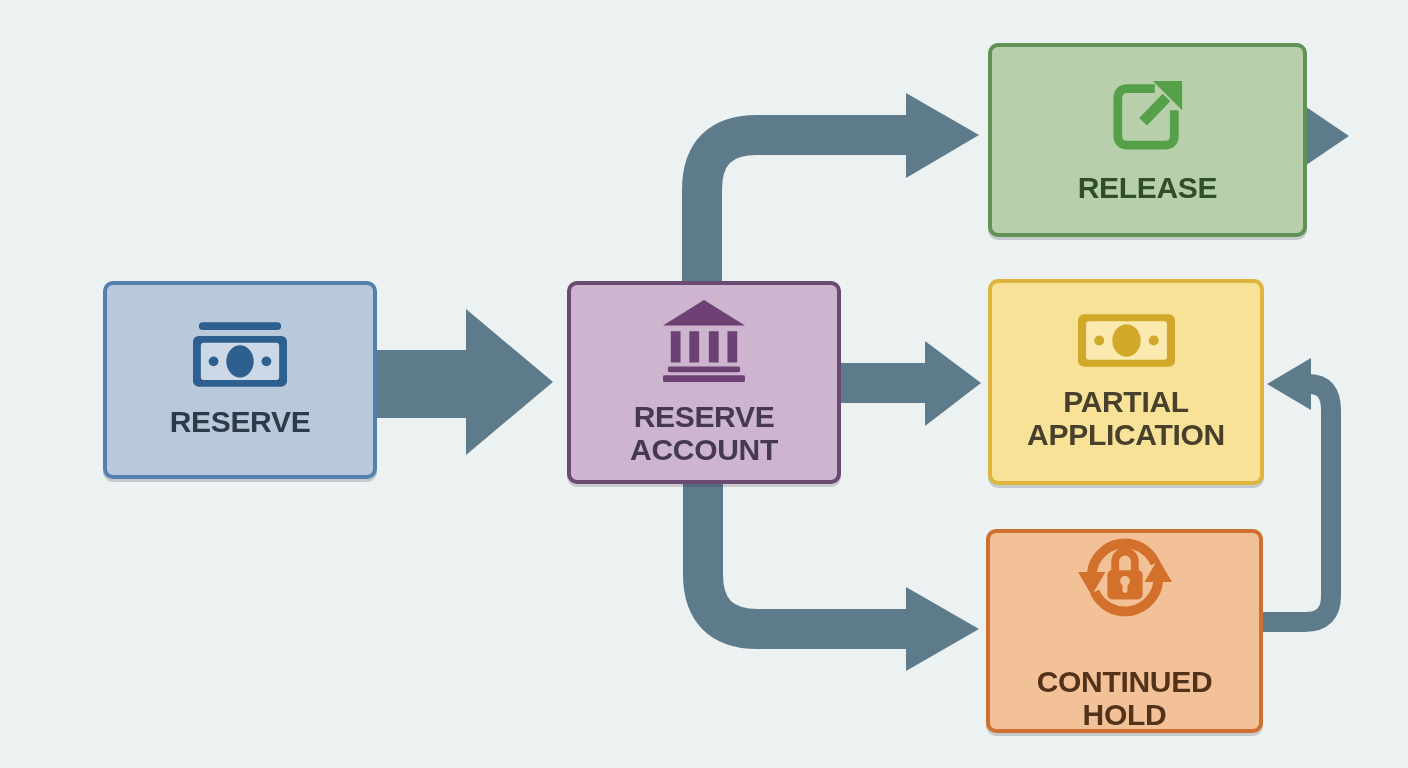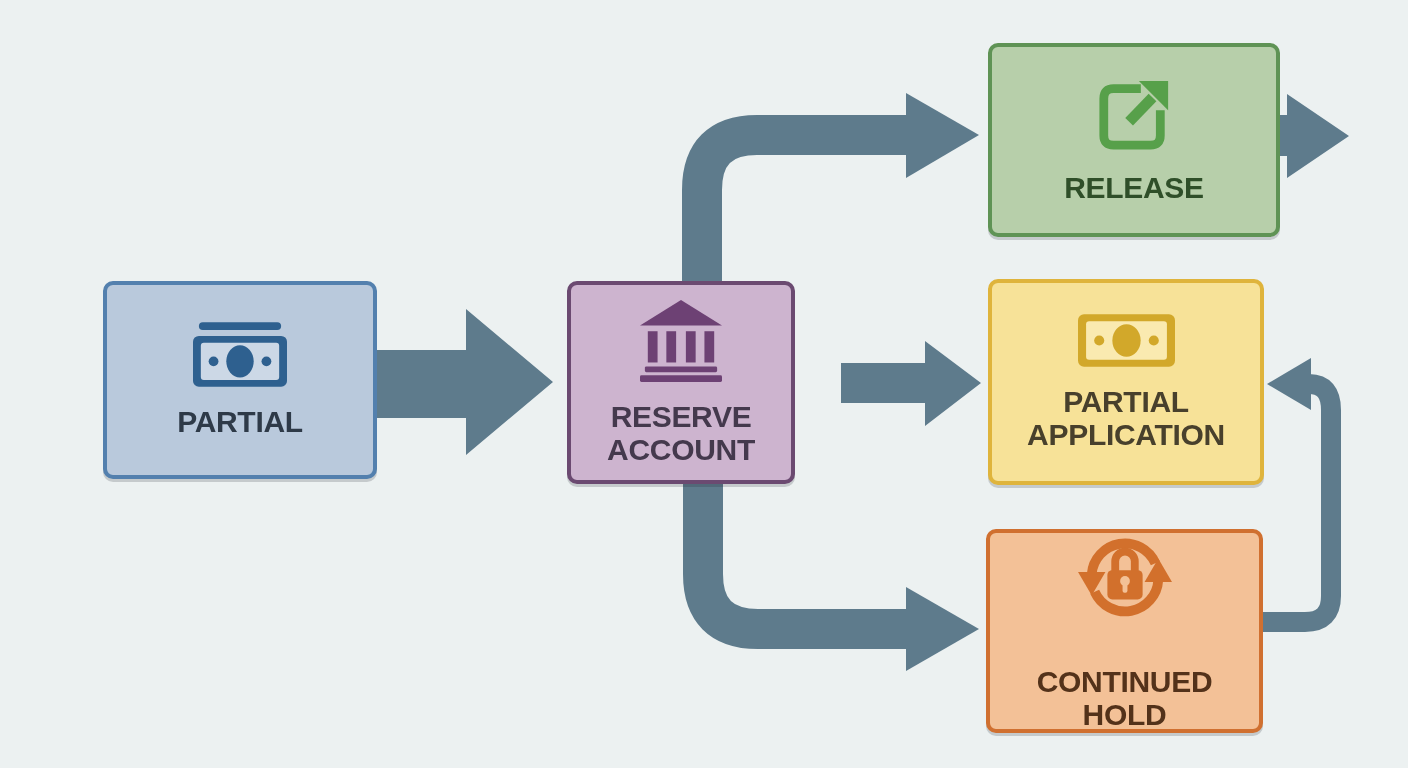--- a/index.html
+++ b/index.html
@@ -15,22 +15,22 @@
     box-shadow:0 3px 0 rgba(20,30,40,0.18);
     padding:6px 12px;
   }
   .node-label{
     font-weight:bold;font-size:30px;line-height:1.1;letter-spacing:-0.3px;
     text-align:center;white-space:normal;
   }
   .icon-wrap{display:flex;align-items:center;justify-content:center;}
   
   #node-payout {left:103px;top:281px;width:274px;height:198px;}
-  #node-reserve{left:567px;top:281px;width:228px;height:203px;}
-  #node-release{left:988px;top:43px; width:292px;height:194px;}
+  #node-reserve{left:567px;top:281px;width:274px;height:203px;}
+  #node-release{left:988px;top:43px; width:319px;height:194px;}
   #node-partial{left:988px;top:279px;width:276px;height:206px;align-items:center;}
   #node-hold   {left:986px;top:529px;width:277px;height:204px;gap:42px;}
 </style>
 </head>
 <body>
 
 <div id="stage">
 
   <svg id="arrow-layer" viewBox="0 0 1408 768" xmlns="http://www.w3.org/2000/svg">
 
@@ -66,21 +66,21 @@
     <span class="icon-wrap">
       <svg width="94" height="65" viewBox="0 0 96 66" xmlns="http://www.w3.org/2000/svg">
         <rect x="6" y="0" width="84" height="8" rx="4" style="fill:var(--icon)"></rect>
         <rect x="0" y="14" width="96" height="52" rx="6" style="fill:var(--icon)"></rect>
         <rect x="8" y="21" width="80" height="38" rx="3" style="fill:var(--icon-inner)"></rect>
         <ellipse cx="48" cy="40" rx="14" ry="16.5" style="fill:var(--icon)"></ellipse>
         <circle cx="21" cy="40" r="5" style="fill:var(--icon)"></circle>
         <circle cx="75" cy="40" r="5" style="fill:var(--icon)"></circle>
       </svg>
     </span>
-    <div class="node-label">PARTIAL</div>
+    <div class="node-label">RESERVE</div>
   </div>
 
   <div class="node" id="node-reserve" style="background: rgb(205, 180, 207); border-color: rgb(107, 74, 113); color: rgb(68, 57, 77); --icon: #6d4174; --icon-inner: #cdb4cf;">
     <span class="icon-wrap">
       <svg width="82" height="82" viewBox="0 0 84 84" xmlns="http://www.w3.org/2000/svg">
         <polygon points="42,0 84,26 0,26" style="fill:var(--icon)"></polygon>
         <rect x="8" y="32" width="10" height="32" style="fill:var(--icon)"></rect>
         <rect x="27" y="32" width="10" height="32" style="fill:var(--icon)"></rect>
         <rect x="47" y="32" width="10" height="32" style="fill:var(--icon)"></rect>
         <rect x="66" y="32" width="10" height="32" style="fill:var(--icon)"></rect>

